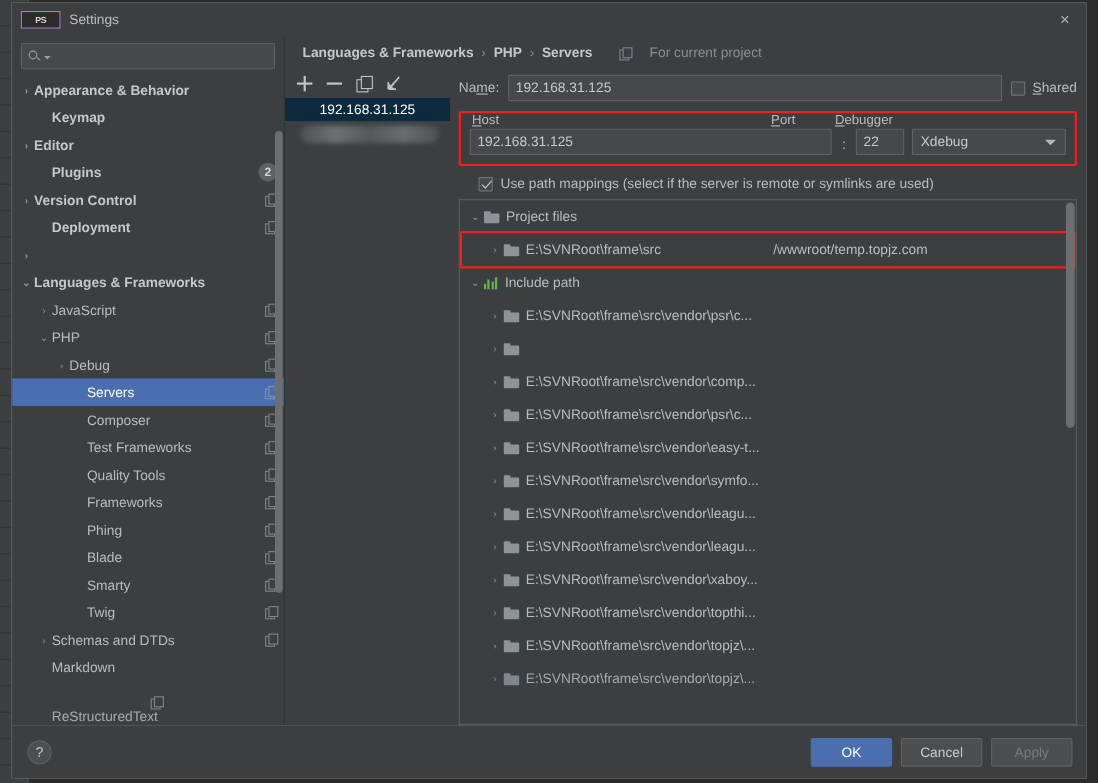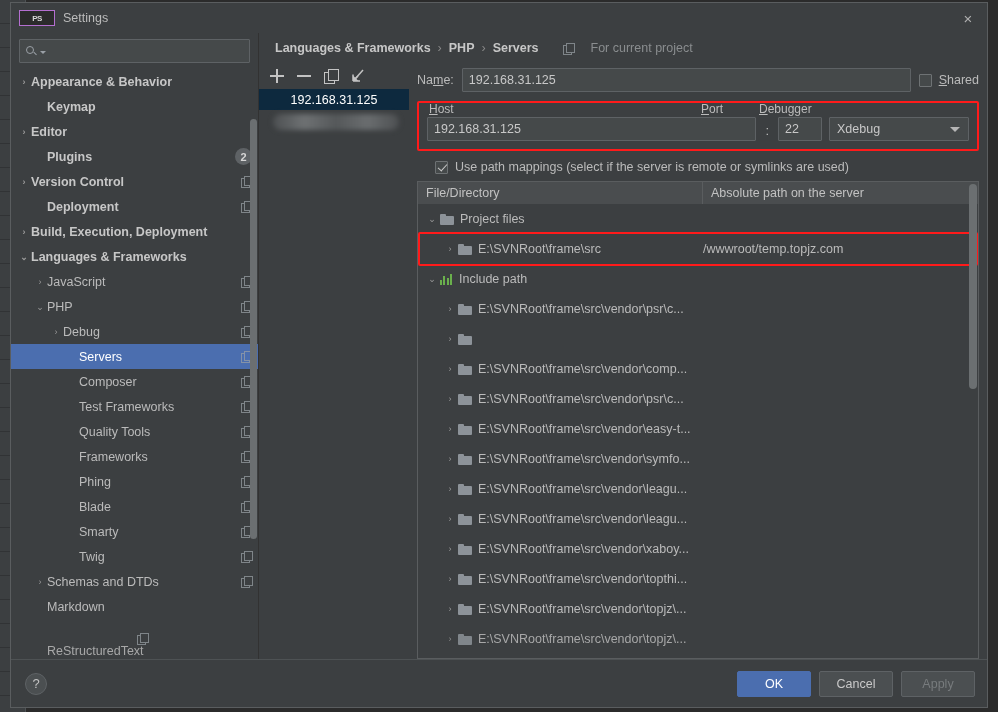--- a/index.html
+++ b/index.html
@@ -365,21 +365,20 @@
             <span class="lbl">Version Control</span>
             <span class="copy-ico"></span>
           </div>
           <div class="tree-row bold" style="padding-left: 22px;">
             <span class="arrow"></span>
             <span class="lbl">Deployment</span>
             <span class="copy-ico"></span>
           </div>
           <div class="tree-row bold" style="padding-left: 6px;">
             <span class="arrow">›</span>
-            <span class="lbl">Build, Execution, Deployment</span>
           </div>
           <div class="tree-row bold" style="padding-left: 6px;">
             <span class="arrow">⌄</span>
             <span class="lbl">Languages &amp; Frameworks</span>
           </div>
           <div class="tree-row" style="padding-left: 22px;">
             <span class="arrow">›</span>
             <span class="lbl">JavaScript</span>
             <span class="copy-ico"></span>
           </div>
@@ -518,24 +517,20 @@
               <span class="arr"></span>
             </div>
           </div>
 
           <label class="chk checked" id="mapping-chk">
             <span class="box"></span>
             <span>Use path mappings (select if the server is remote or symlinks are used)</span>
           </label>
 
           <div id="tbl">
-            <div id="tbl-head">
-              <div class="th" style="width:285px;flex:0 0 285px;">File/Directory</div>
-              <div class="th" style="flex:1;">Absolute path on the server</div>
-            </div>
             <div id="tbl-body">
                 <div class="trow">
                   <div class="c1 indent-1">
                     <span class="arw">⌄</span>
                     <span class="folder"></span>
                     <span>Project files</span>
                   </div>
                   <div class="c2"></div>
                 </div>
                 <div class="trow">

